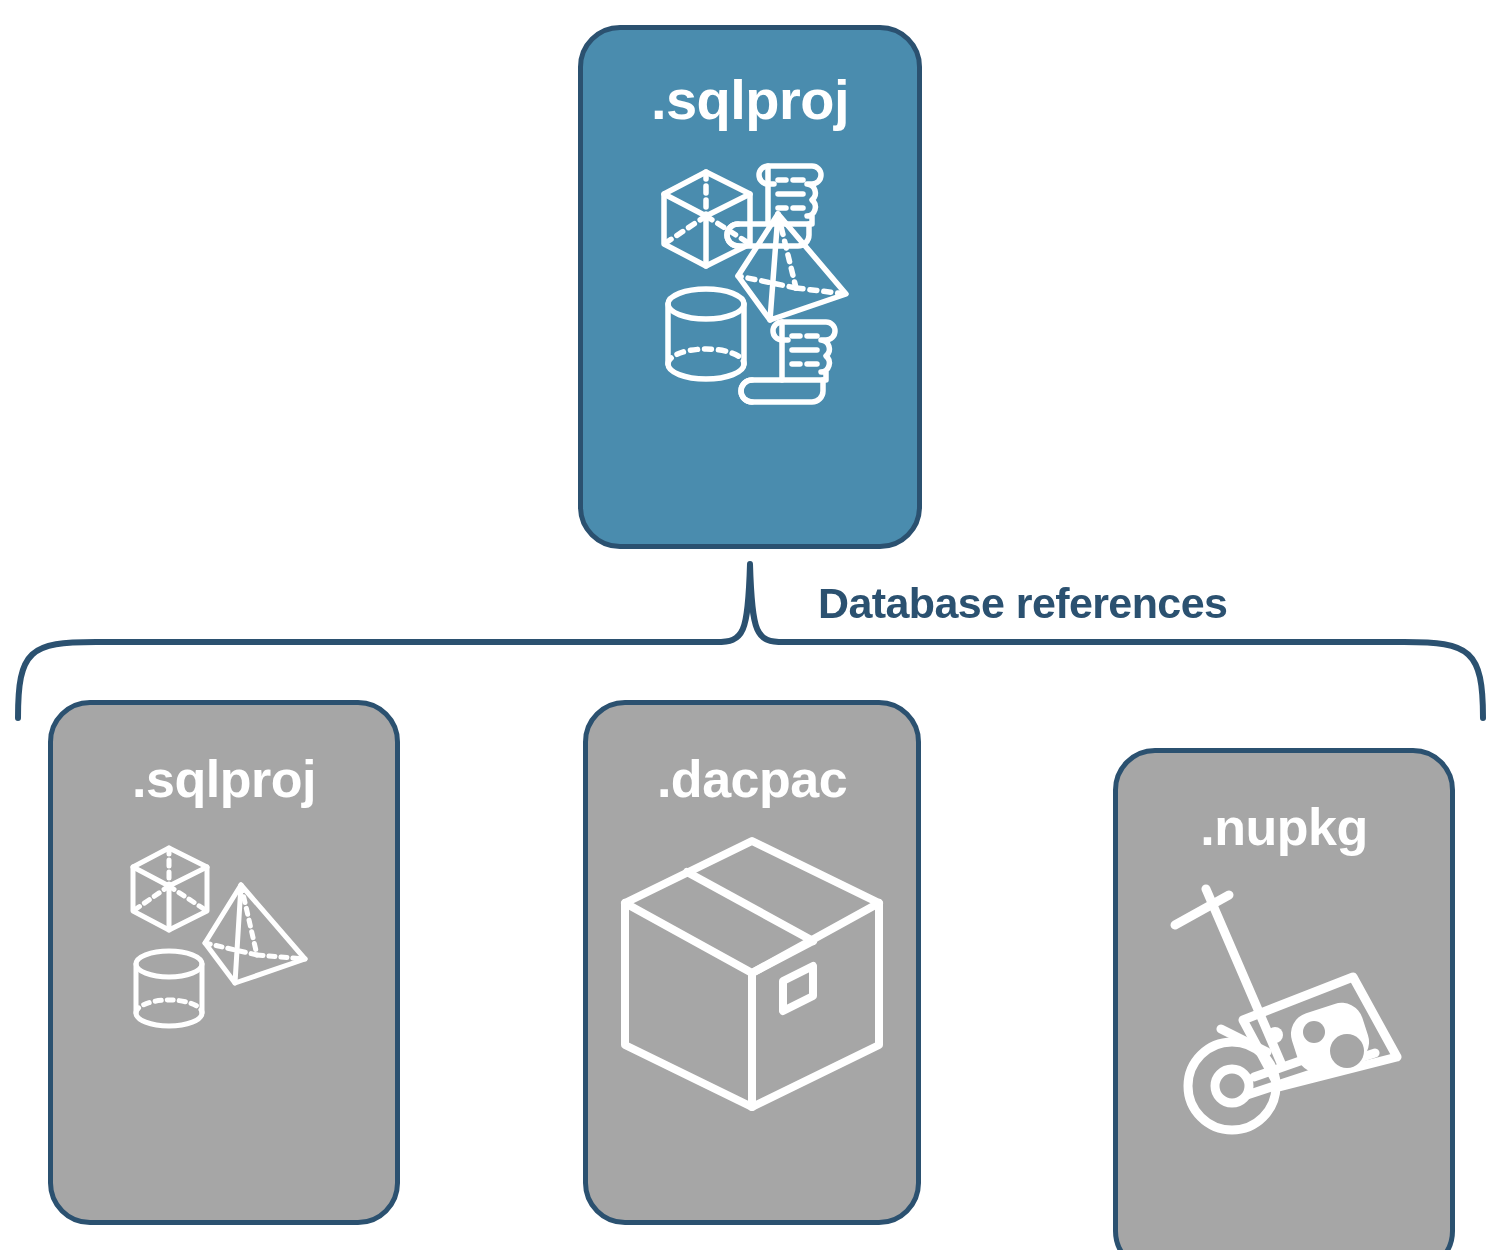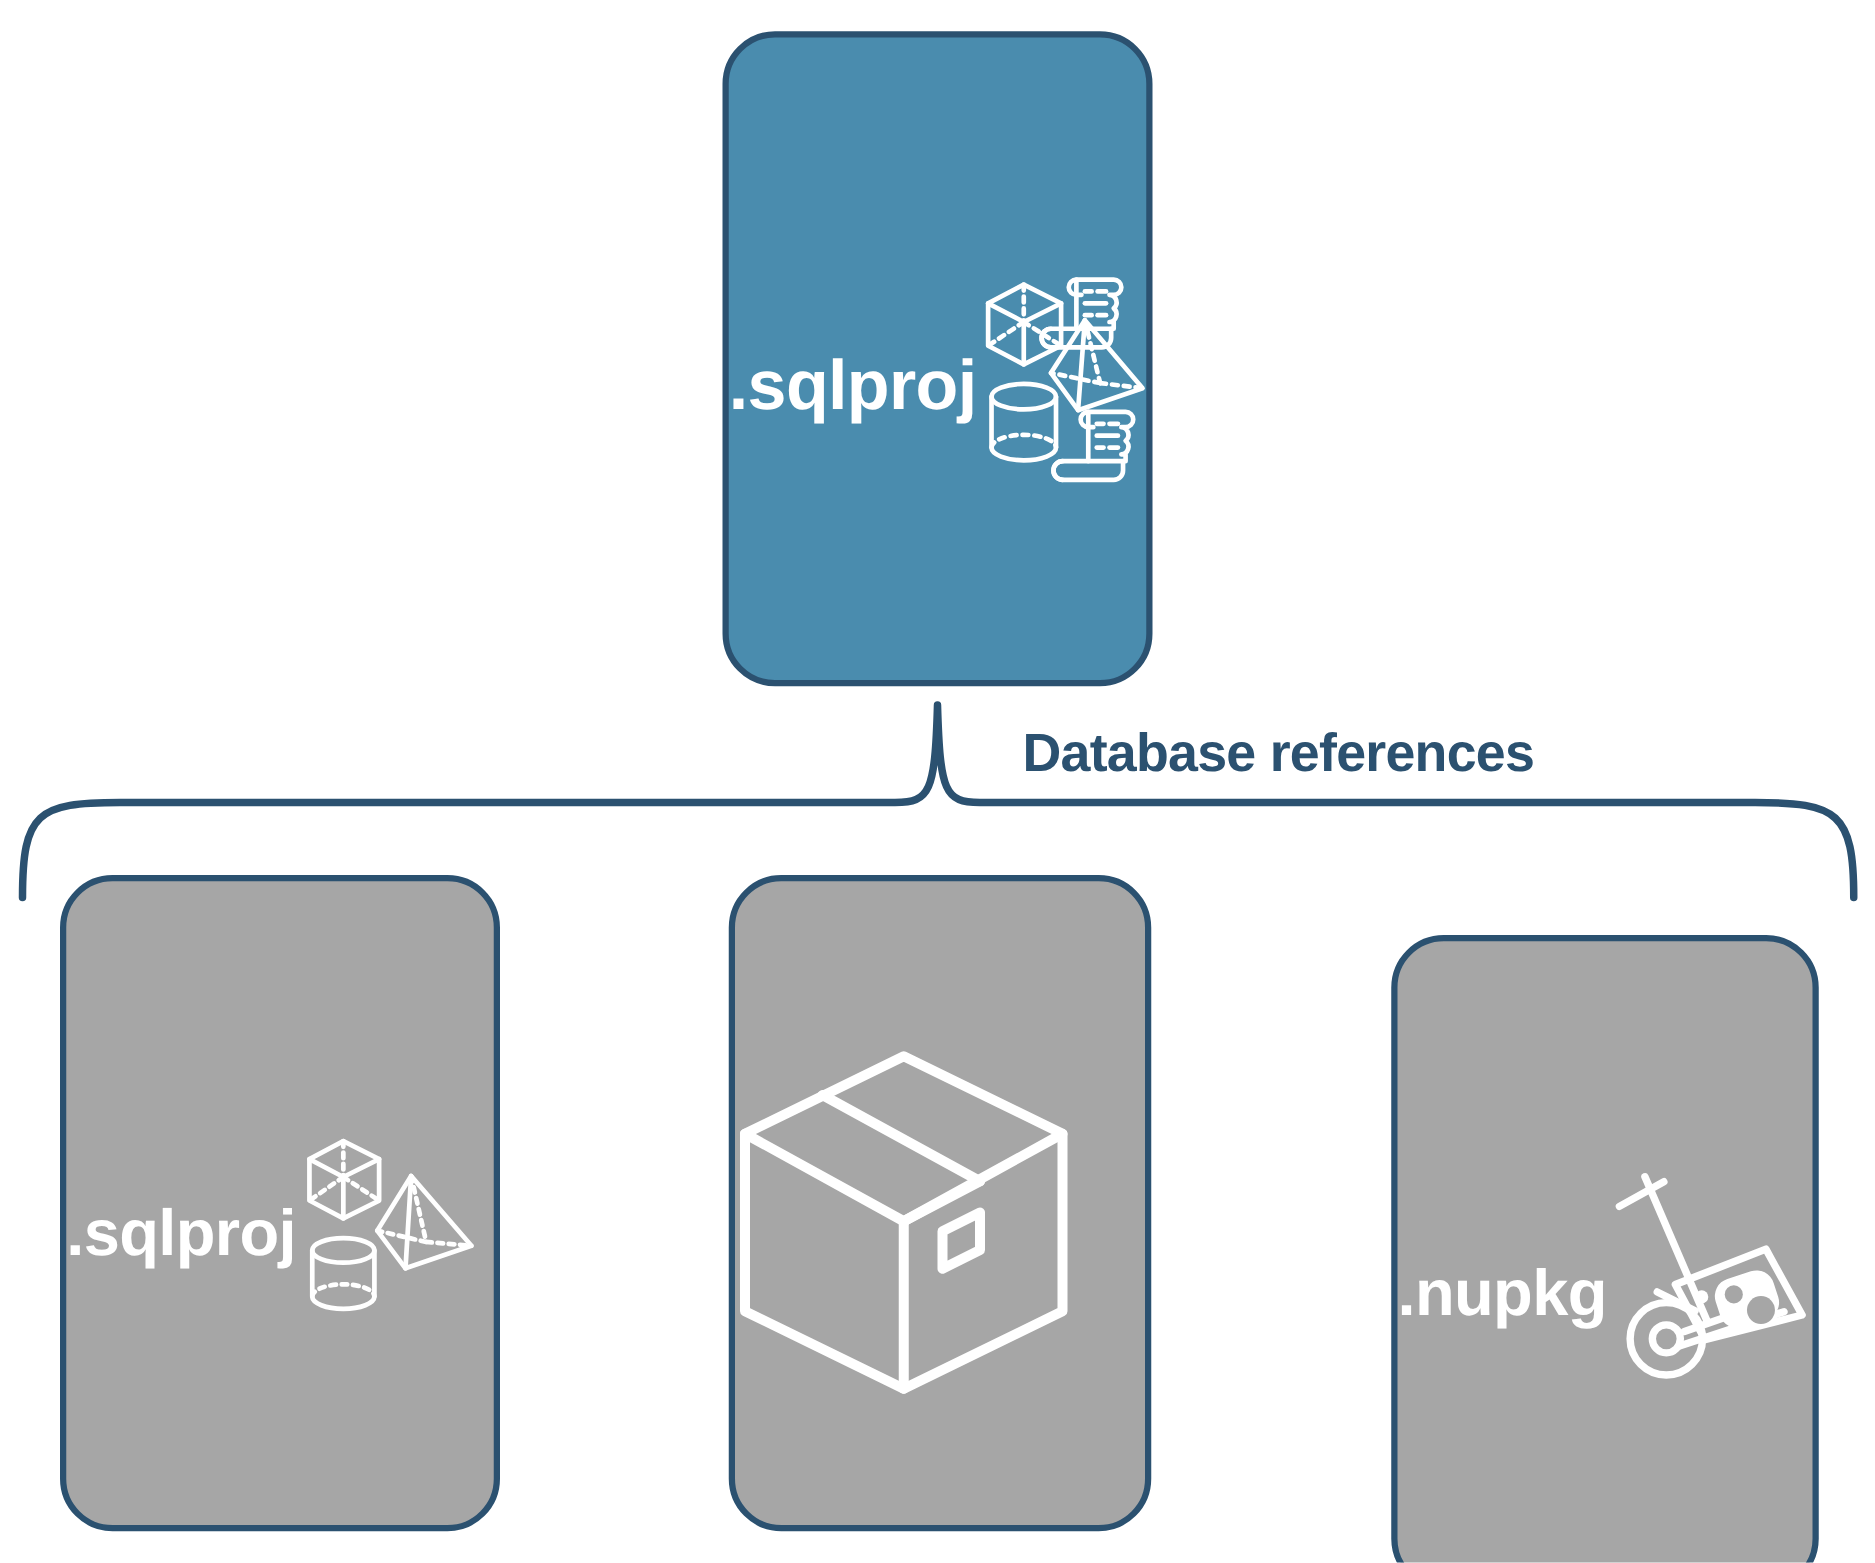--- a/index.html
+++ b/index.html
@@ -22,20 +22,21 @@
     height: 1250px;
   }
 
   
   .card {
     position: absolute;
     box-sizing: border-box;
     border: 5px solid #2b5170;
     border-radius: 42px;
     display: flex;
+    flex-direction: column;
     align-items: center;
   }
 
   .card-title {
     color: #ffffff;
     font-weight: bold;
     letter-spacing: -0.5px;
     line-height: 1;
     user-select: none;
     white-space: nowrap;
@@ -217,20 +218,21 @@
         <g>
           <ellipse cx="50" cy="131" rx="33" ry="13"></ellipse>
           <path d="M17 131 L17 180 a33 13 0 0 0 66 0 L83 131"></path>
           <path d="M17 180 a33 13 0 0 1 66 0" stroke-dasharray="6 6"></path>
         </g>
       </svg>
     </div>
   </div>
 
   <div class="card card-ref" id="card-dacpac">
+    <div class="card-title">.dacpac</div>
 
     <div class="icon-area">
       <svg viewBox="0 0 270 280" fill="none" stroke="#ffffff" stroke-width="8" stroke-linecap="round" stroke-linejoin="round">
         <g>
 
           <path d="M135 8 L262 70 L262 212 L135 274 L8 212 L8 70 Z"></path>
 
           <path d="M135 140 L135 274"></path>
 
           <path d="M8 70 L135 140 L262 70"></path>

